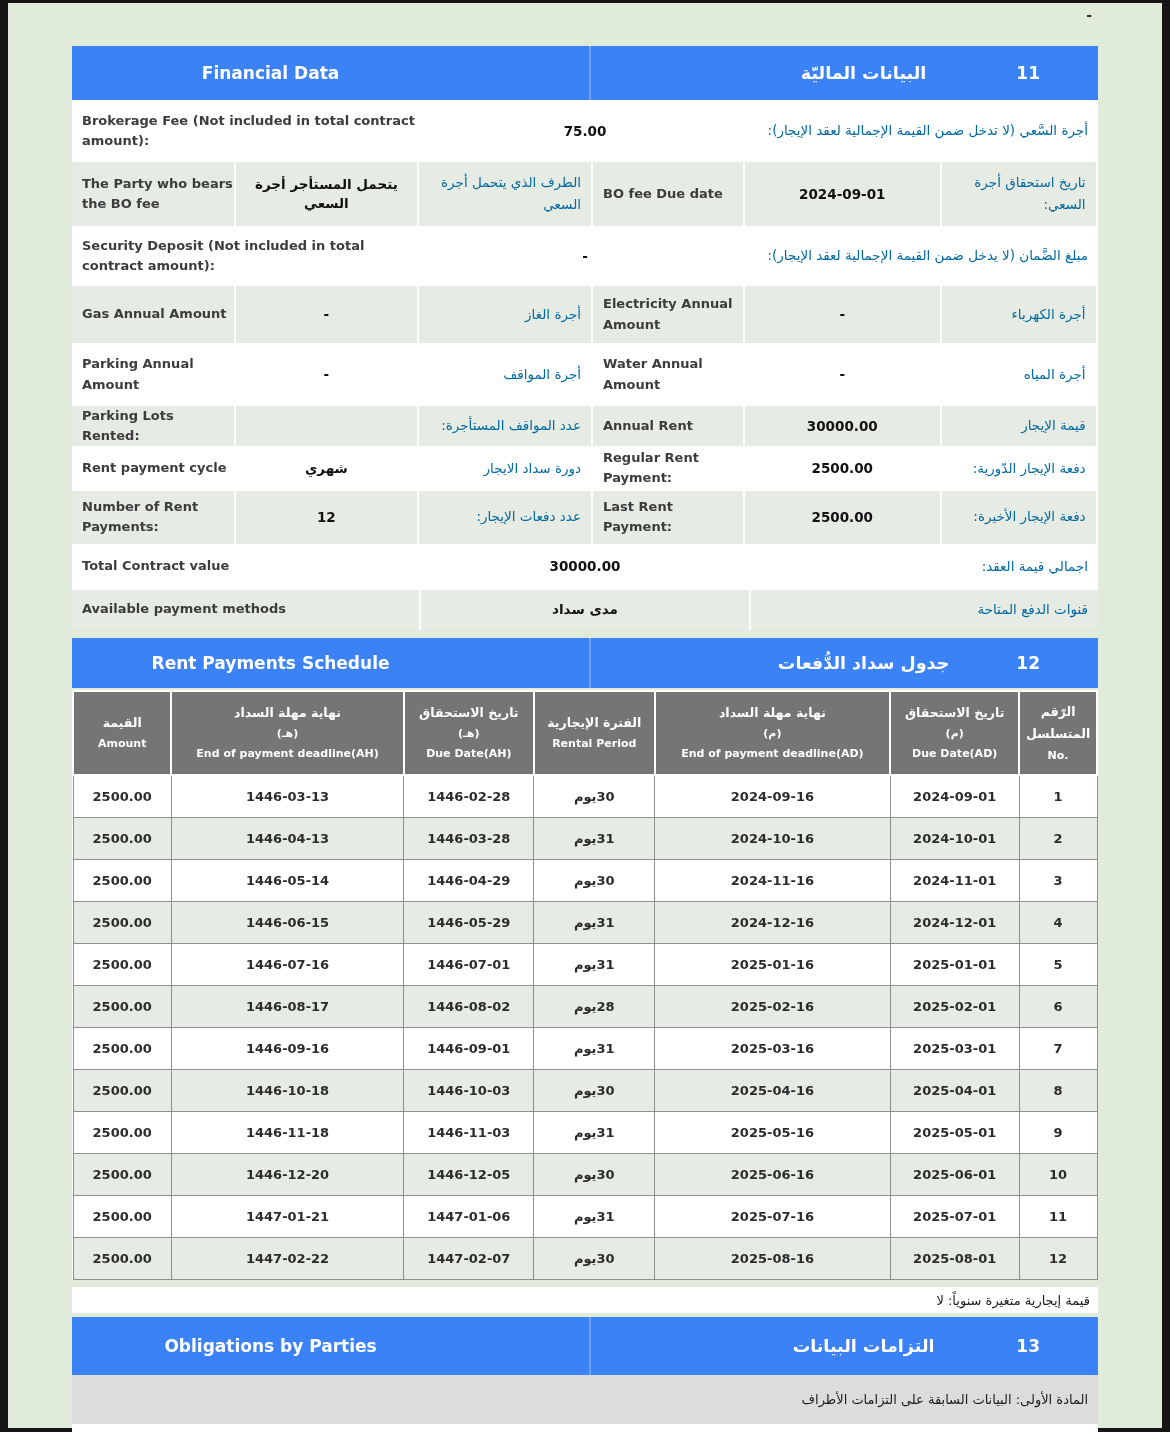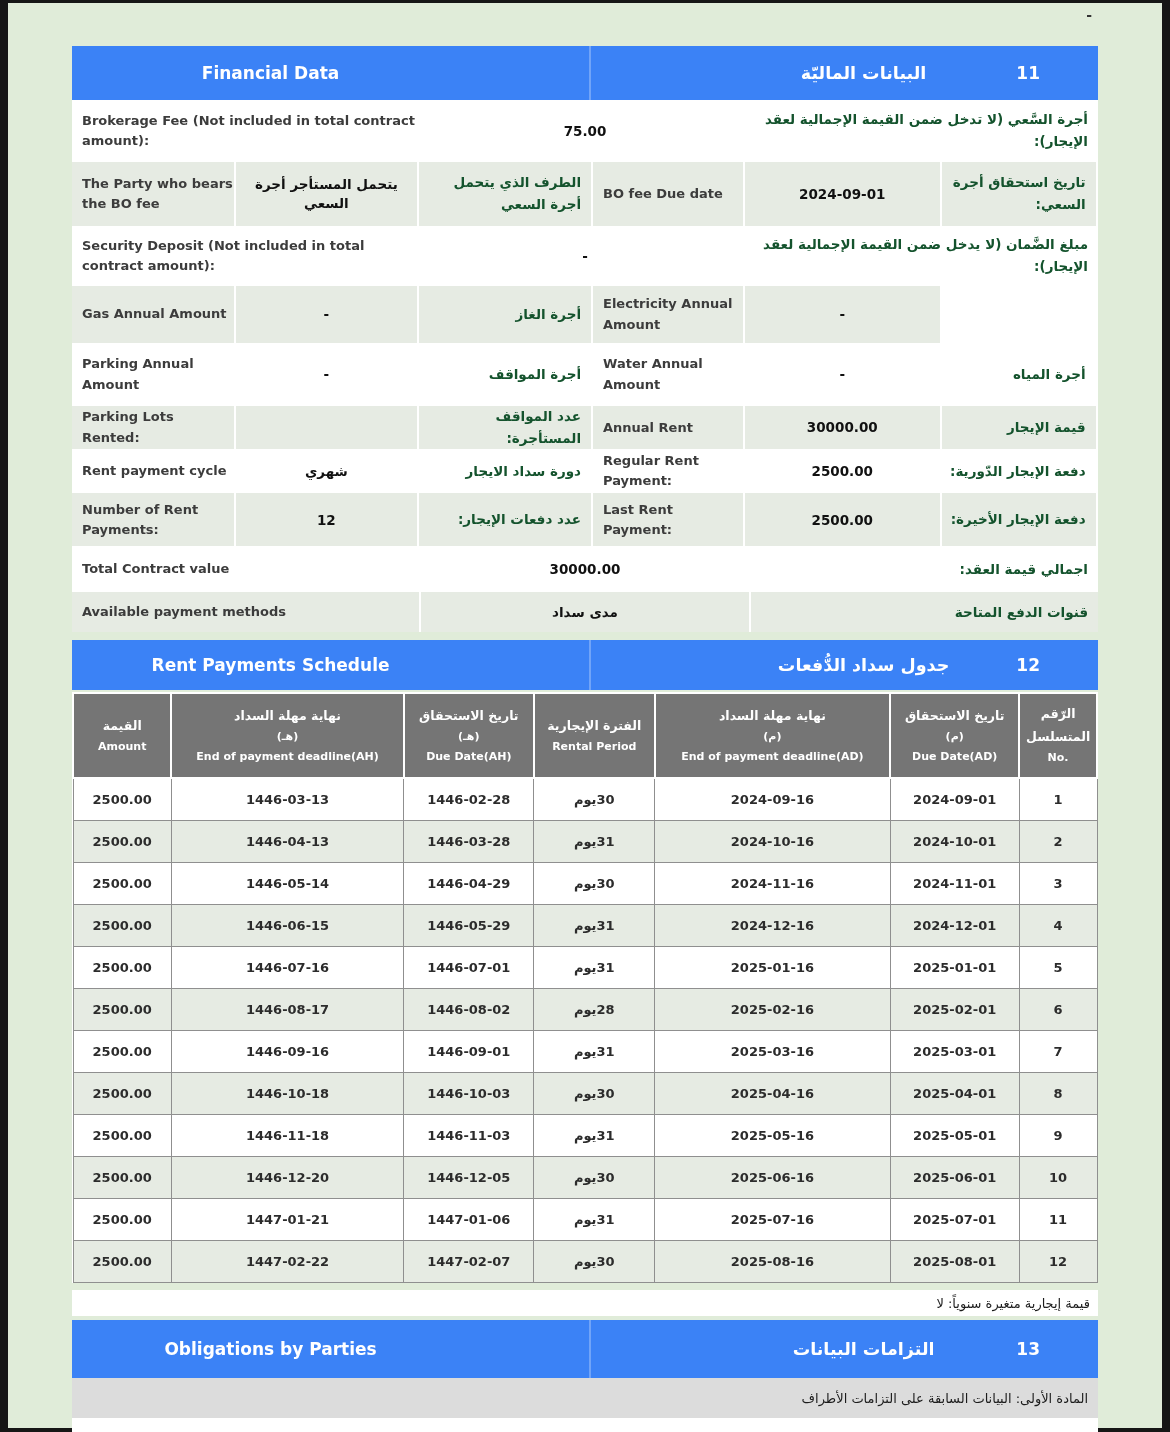--- a/index.html
+++ b/index.html
@@ -63,21 +63,21 @@
   .fin-row:nth-child(9){min-height:42px;gap:24px;}
   .fin-row:nth-child(10){min-height:40px;}
   .fin-cell{display:flex;align-items:center;background:#fff;}
   .fin-row.shaded .fin-cell{background:#e6ebe3;}
   .fin-en{
     justify-content:flex-start;padding-left:10px;
     font-size:13px;color:#3c3c3c;font-weight:600;line-height:1.55;
   }
   .fin-ar{
     direction:rtl;justify-content:flex-start;padding-right:10px;padding-left:4px;
-    font-size:13.5px;color:#14532d;text-align:right;line-height:1.6;font-weight:bold;
+    font-size:13.5px;color:#0369a1;text-align:right;line-height:1.6;
   }
   .fin-val{
     justify-content:center;text-align:center;
     font-size:13.5px;font-weight:700;color:#111;line-height:1.4;
   }
 
   .sec-gap{height:6px;}
 
   
   table.pay{
@@ -101,21 +101,21 @@
   col.c-amount{width:9.6%;}
 
   
   .note-strip{
     margin-top:7px;background:#fff;height:26px;
     display:flex;align-items:center;justify-content:flex-start;
     direction:rtl;padding:0 8px;font-size:13px;color:#1c1c1c;
   }
   .s13-header{margin-top:4px;height:58px;}
   .s13-body{
-    background:#dcdcdc;height:40px;display:flex;align-items:center;
+    background:#dcdcdc;height:49px;display:flex;align-items:center;
     direction:rtl;padding:0 10px;font-size:13px;color:#1c1c1c;
   }
   .white-strip{background:#fff;height:18px;}
 </style>
 </head>
 <body>
 
 <div class="page">
   <div class="corner-mark">-</div>
 
@@ -150,20 +150,21 @@
           <div class="fin-cell fin-en">Security Deposit (Not included in total contract amount):</div>
           <div class="fin-cell fin-val">-</div>
           <div class="fin-cell fin-ar">مبلغ الضَّمان (لا يدخل ضمن القيمة الإجمالية لعقد الإيجار):</div>
         </div>
         <div class="fin-row split shaded">
           <div class="fin-cell fin-en">Gas Annual Amount</div>
           <div class="fin-cell fin-val">-</div>
           <div class="fin-cell fin-ar">أجرة الغاز</div>
           <div class="fin-cell fin-en">Electricity Annual Amount</div>
           <div class="fin-cell fin-val">-</div>
+          <div class="fin-cell fin-ar">أجرة الكهرباء</div>
         </div>
         <div class="fin-row split">
           <div class="fin-cell fin-en">Parking Annual Amount</div>
           <div class="fin-cell fin-val">-</div>
           <div class="fin-cell fin-ar">أجرة المواقف</div>
           <div class="fin-cell fin-en">Water Annual Amount</div>
           <div class="fin-cell fin-val">-</div>
           <div class="fin-cell fin-ar">أجرة المياه</div>
         </div>
         <div class="fin-row split shaded">

